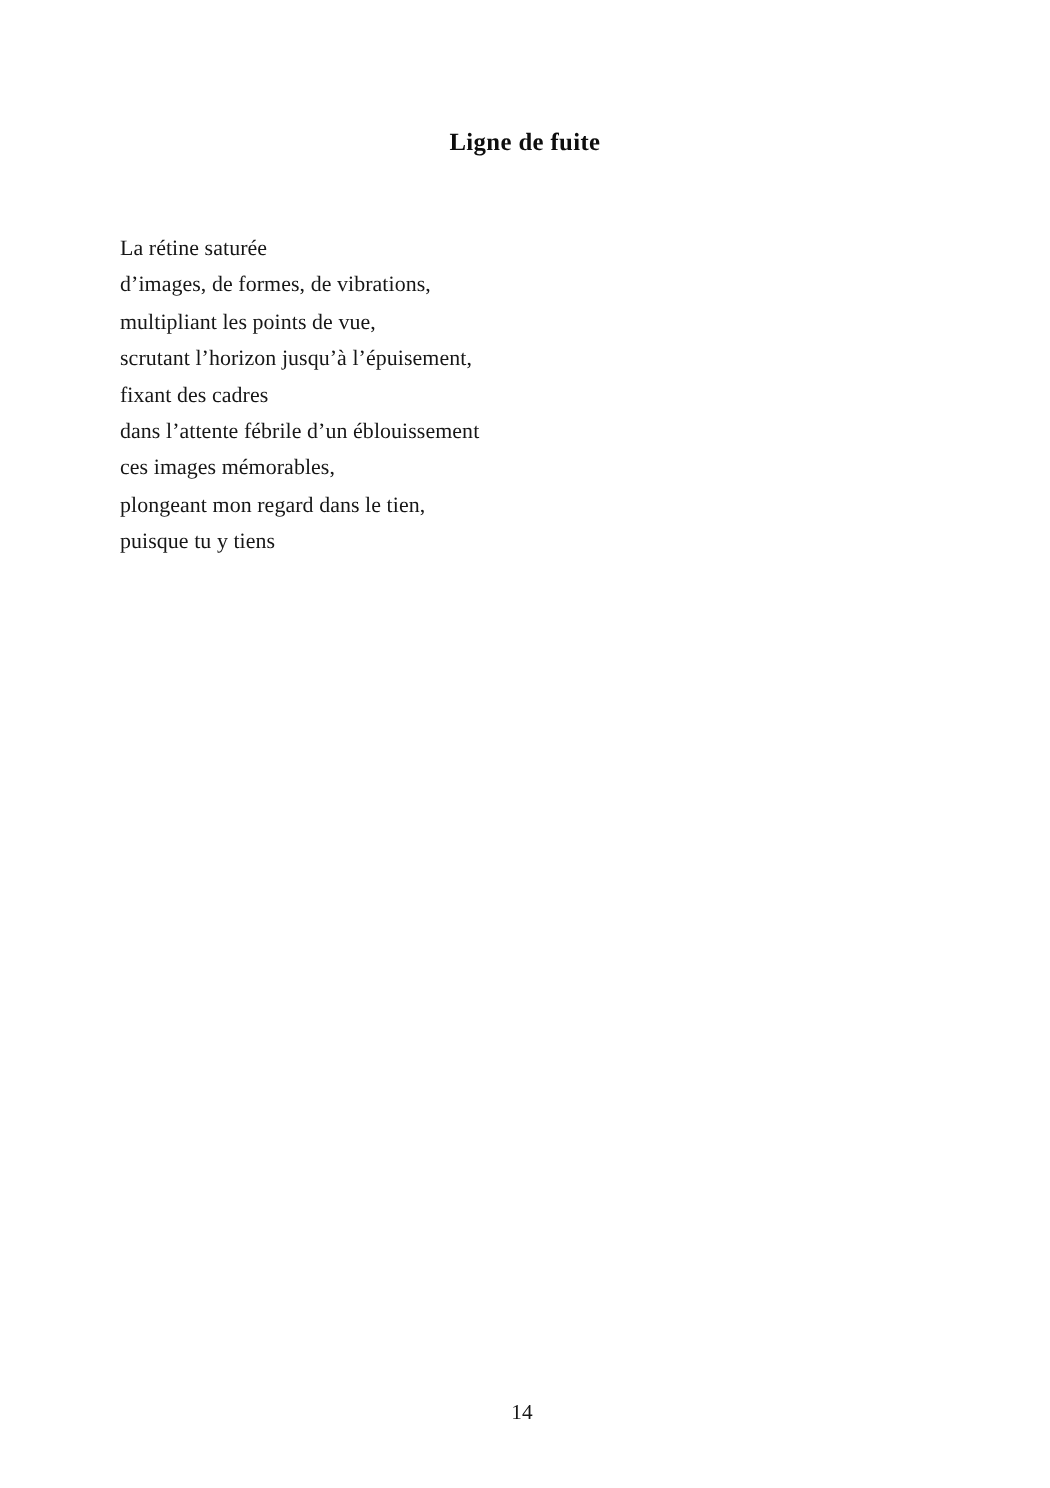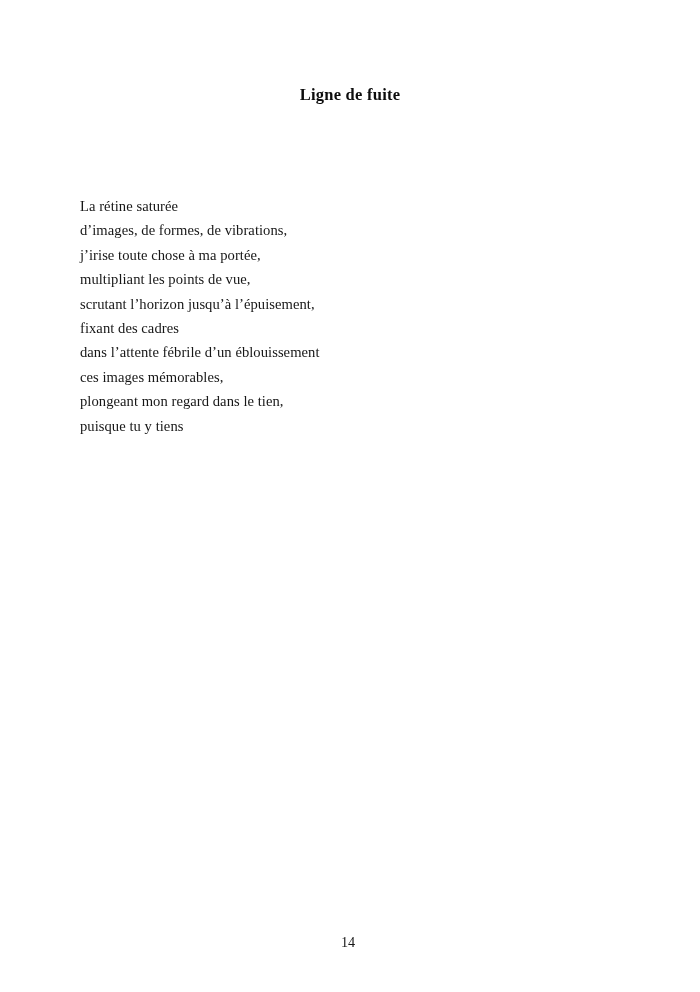--- a/index.html
+++ b/index.html
@@ -35,21 +35,20 @@
     color: #0d0d0d;
     line-height: 1.2;
   }
 
   
   .poem-body {
     position: absolute;
     top: 154px;
     left: 80px;
     width: 520px;
-    margin-top: 40px;
   }
 
   .poem-line {
     font-size: 14.6px;
     line-height: 24.4px;
     white-space: pre;
     color: #161616;
     letter-spacing: 0.05px;
   }
 
@@ -67,21 +66,20 @@
 </head>
 <body>
 
 <div class="page">
 
   <h1 class="poem-title">Ligne de fuite</h1>
 
   <div class="poem-body">
     <div class="poem-line">La rétine saturée</div>
     <div class="poem-line">d’images, de formes, de vibrations,</div>
-    <div class="poem-line">j’irise toute chose à ma portée,</div>
     <div class="poem-line">multipliant les points de vue,</div>
     <div class="poem-line">scrutant l’horizon jusqu’à l’épuisement,</div>
     <div class="poem-line">fixant des cadres</div>
     <div class="poem-line">dans l’attente fébrile d’un éblouissement</div>
     <div class="poem-line">ces images mémorables,</div>
     <div class="poem-line">plongeant mon regard dans le tien,</div>
     <div class="poem-line">puisque tu y tiens</div>
   </div>
 
   <div class="folio">14</div>

